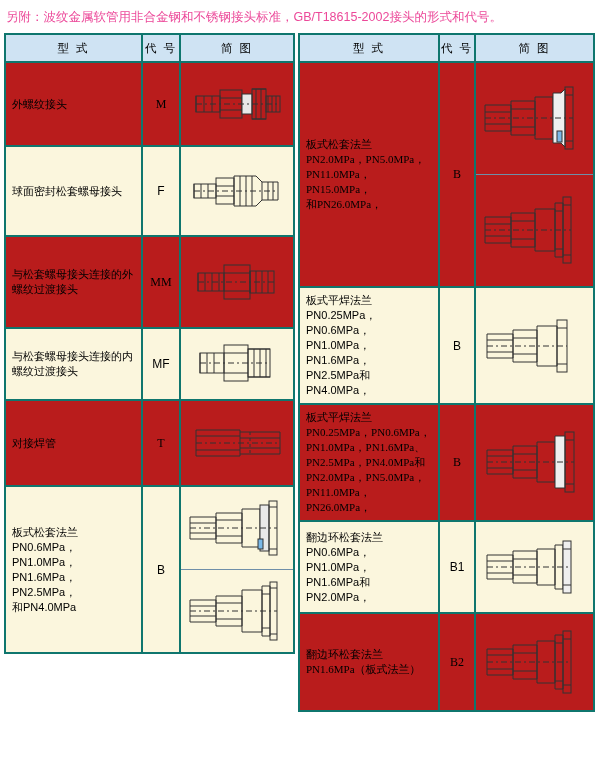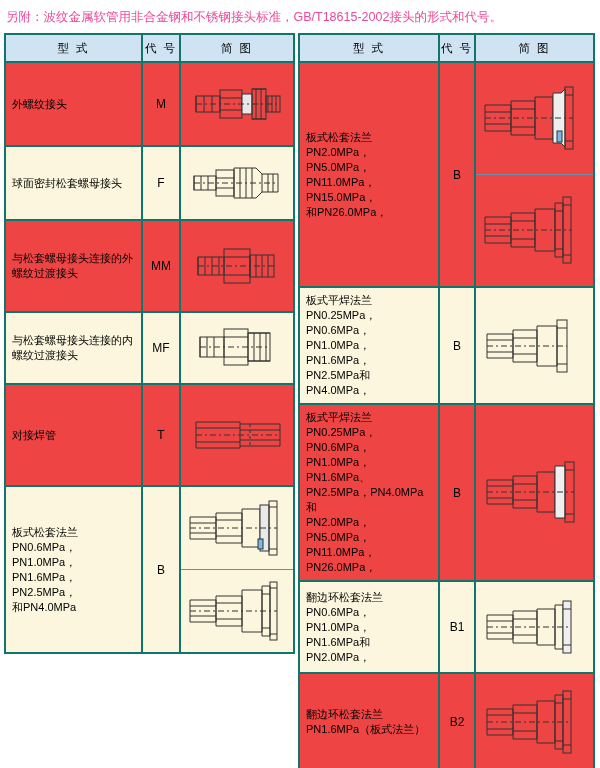--- a/index.html
+++ b/index.html
@@ -58,21 +58,21 @@
     font-size: 11px;
     line-height: 15px;
     color: #000;
   }
   .cell-code {
     text-align: center;
     font-size: 12px;
     color: #000;
   }
   .yellow { background: #fbf6dd; }
-  .white { background: #ef4444; }
+  .white { background: #b91c1c; font-family: Liberation Serif, serif; }
   .fig {
     text-align: center;
     padding: 0;
   }
   .fig svg { display: block; margin: 0 auto; }
 </style>
 </head>
 <body>
 
 <div class="page">
@@ -114,21 +114,21 @@
                 <path d="M68 17 L82 17 M68 47 L82 47 M72 17 L72 47 M77 17 L77 47"></path>
                 <rect x="82" y="24" width="14" height="16"></rect>
                 <path d="M84 24 L84 40 M88 24 L88 40 M92 24 L92 40"></path>
                 <path d="M12 32 L96 32" stroke-dasharray="6 3 2 3"></path>
               </g>
             </svg>
             </span>
           </td>
         </tr>
 
-        <tr style="height:74px;">
+        <tr style="height:90px;">
           <td class="yellow">
             <div class="cell-text" style="white-space:pre-line;">球面密封松套螺母接头</div>
           </td>
           <td class="yellow cell-code">F</td>
           <td class="yellow fig">
             <span>
             <svg width="106" height="70" viewBox="0 0 106 70">
               <g fill="none" stroke="#333" stroke-width="1">
                 <rect x="10" y="28" width="22" height="14"></rect>
                 <path d="M10 28 L10 42 M17 28 L17 42 M24 28 L24 42"></path>
@@ -182,21 +182,21 @@
                 <path d="M40 24 L64 24 M40 44 L64 44"></path>
                 <rect x="64" y="20" width="22" height="28"></rect>
                 <path d="M64 20 L86 20 M64 48 L86 48 M70 20 L70 48 M76 20 L76 48 M82 20 L82 48"></path>
                 <path d="M16 34 L86 34" stroke-dasharray="6 3 2 3"></path>
               </g>
             </svg>
             </span>
           </td>
         </tr>
 
-        <tr style="height:102px;">
+        <tr style="height:86px;">
           <td class="white">
             <div class="cell-text" style="white-space:pre-line;">对接焊管</div>
           </td>
           <td class="white cell-code">T</td>
           <td class="white fig">
             <span>
             <svg width="106" height="66" viewBox="0 0 106 66">
               <g fill="none" stroke="#333" stroke-width="1">
                 <path d="M12 20 L56 20 L56 46 L12 46 Z"></path>
                 <path d="M12 26 L56 26 M12 40 L56 40"></path>

